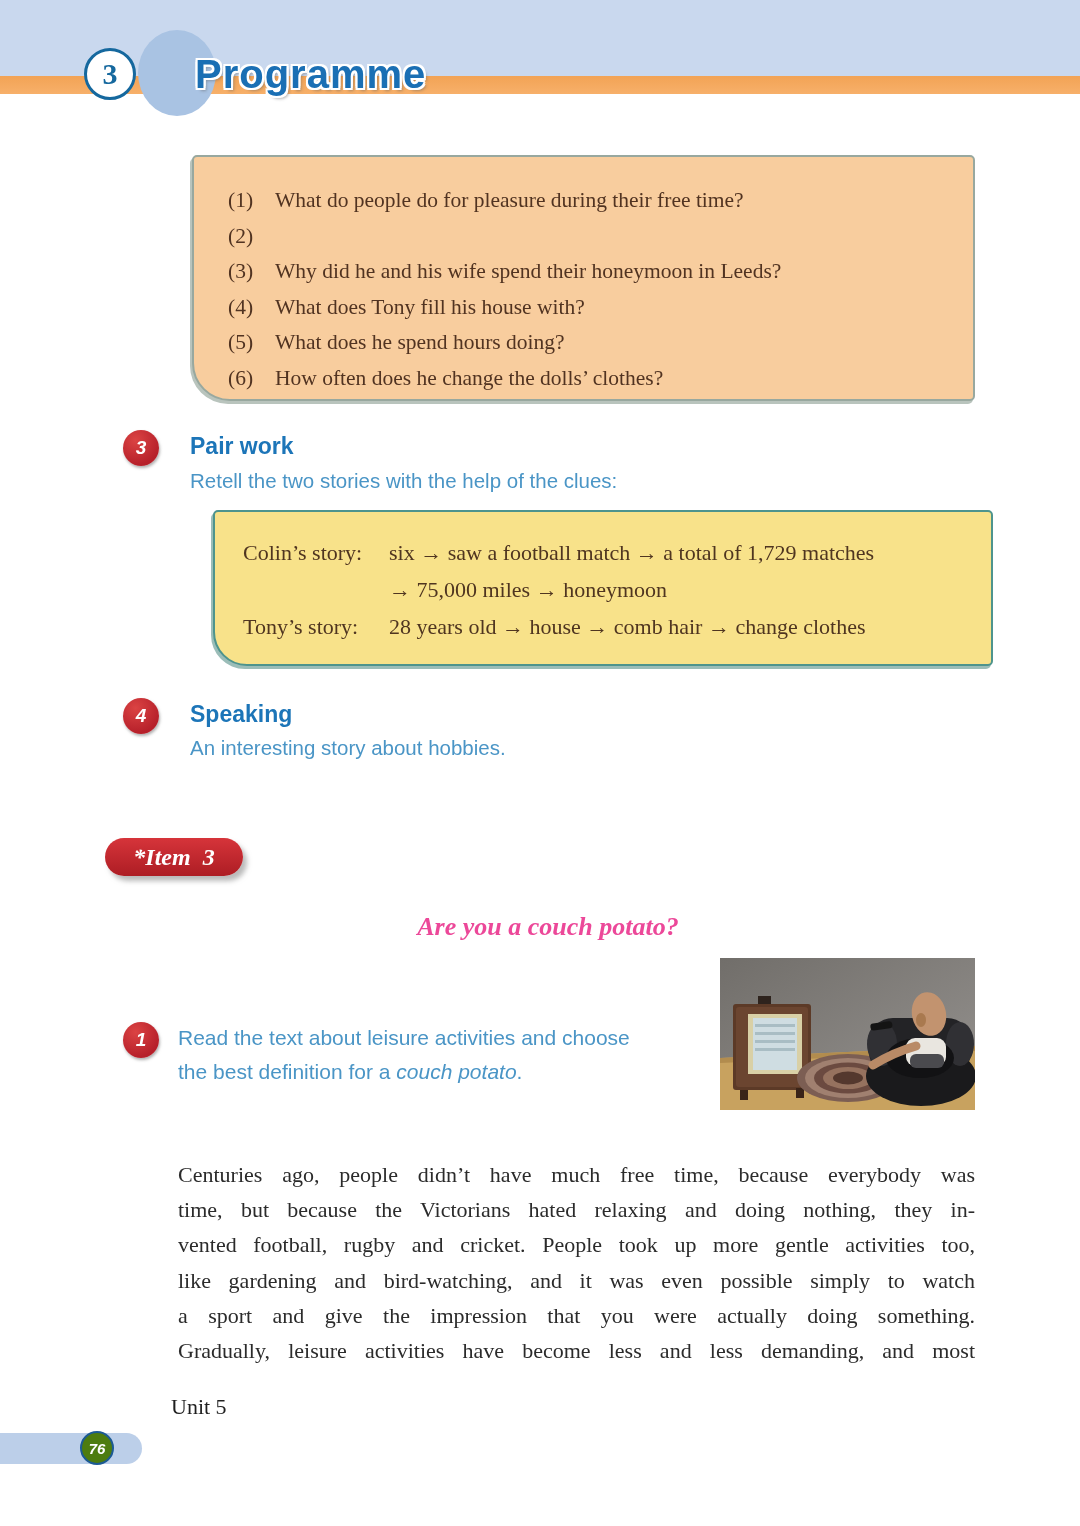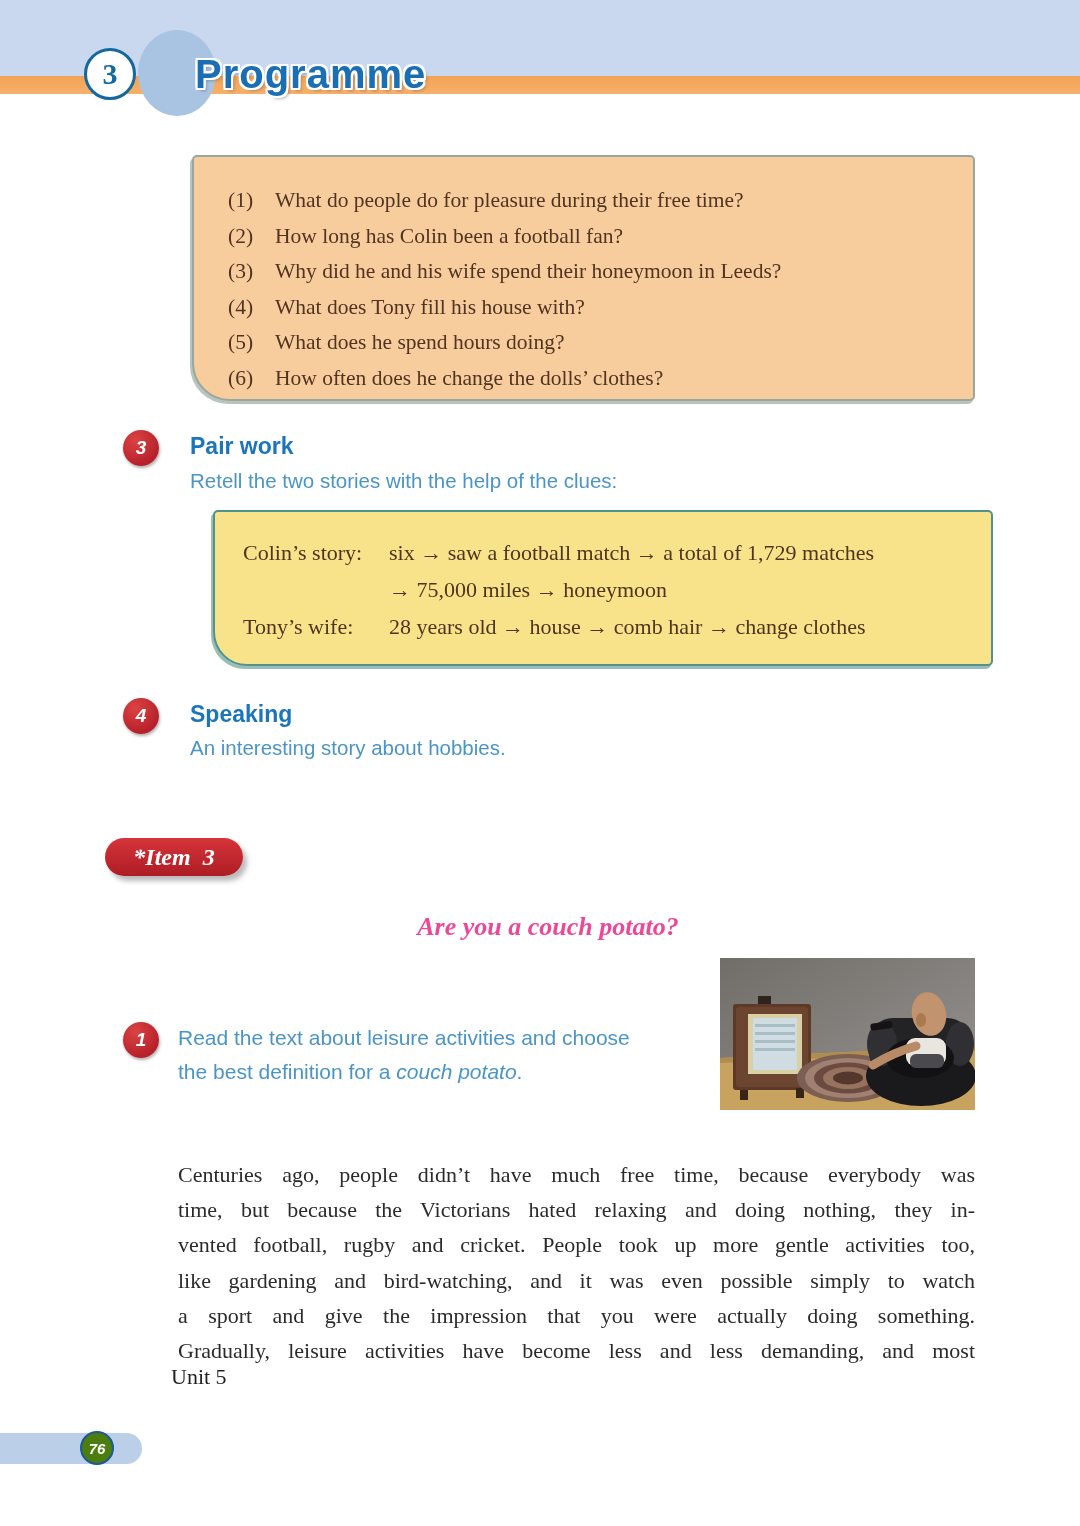--- a/index.html
+++ b/index.html
@@ -65,21 +65,21 @@
   .para-line{text-align:justify;text-align-last:justify;line-height:35.2px;height:35.2px;
              overflow:hidden;}
 
   
   .foot-pill{position:absolute;left:0;top:1433px;width:142px;height:31px;background:#bccfe9;
              border-radius:0 16px 16px 0;}
   .foot-circle{position:absolute;left:80px;top:1431px;width:34px;height:34px;border-radius:50%;
                background:#4d7c0f;border:2px solid #1c5a94;box-sizing:border-box;
                display:flex;align-items:center;justify-content:center;
                font:bold italic 15px "Liberation Sans",sans-serif;color:#ffffff;}
-  .foot-unit{position:absolute;left:171px;top:1364px;font:22px "Liberation Serif",serif;color:#1f1f1f;}
+  .foot-unit{position:absolute;left:171px;top:1394px;font:22px "Liberation Serif",serif;color:#1f1f1f;}
 </style>
 </head>
 <body>
 
 <div id="page">
 
   <div class="hdr-band"></div>
   <div class="hdr-stripe"></div>
   <div class="hdr-ellipse"></div>
   <div class="hdr-circle">
@@ -87,21 +87,20 @@
   </div>
   <div class="hdr-title">Programme</div>
 
   <div class="qbox">
     <div class="qrow">
       <span class="qnum">(1)</span>
       <span>What do people do for pleasure during their free time?</span>
     </div>
     <div class="qrow">
       <span class="qnum">(2)</span>
-      <span>How long has Colin been a football fan?</span>
     </div>
     <div class="qrow">
       <span class="qnum">(3)</span>
       <span>Why did he and his wife spend their honeymoon in Leeds?</span>
     </div>
     <div class="qrow">
       <span class="qnum">(4)</span>
       <span>What does Tony fill his house with?</span>
     </div>
     <div class="qrow">
@@ -122,21 +121,21 @@
 
   <div class="cluebox">
     <div class="cluerow">
       <span class="cluelabel">Colin’s story:</span>
       <span>
         <span class="clueline">six → saw a football match → a total of 1,729 matches</span>
         <span class="clueline">→ 75,000 miles → honeymoon</span>
       </span>
     </div>
     <div class="cluerow">
-      <span class="cluelabel">Tony’s wife:</span>
+      <span class="cluelabel">Tony’s story:</span>
       <span>28 years old → house → comb hair → change clothes</span>
     </div>
   </div>
 
   <div class="badge" style="left:123px;top:698px;">
     <span>4</span>
   </div>
   <div class="sec-title" style="left:190px;top:701px;">Speaking</div>
   <div class="sec-sub" style="left:190px;top:736px;">An interesting story about hobbies.</div>
 

